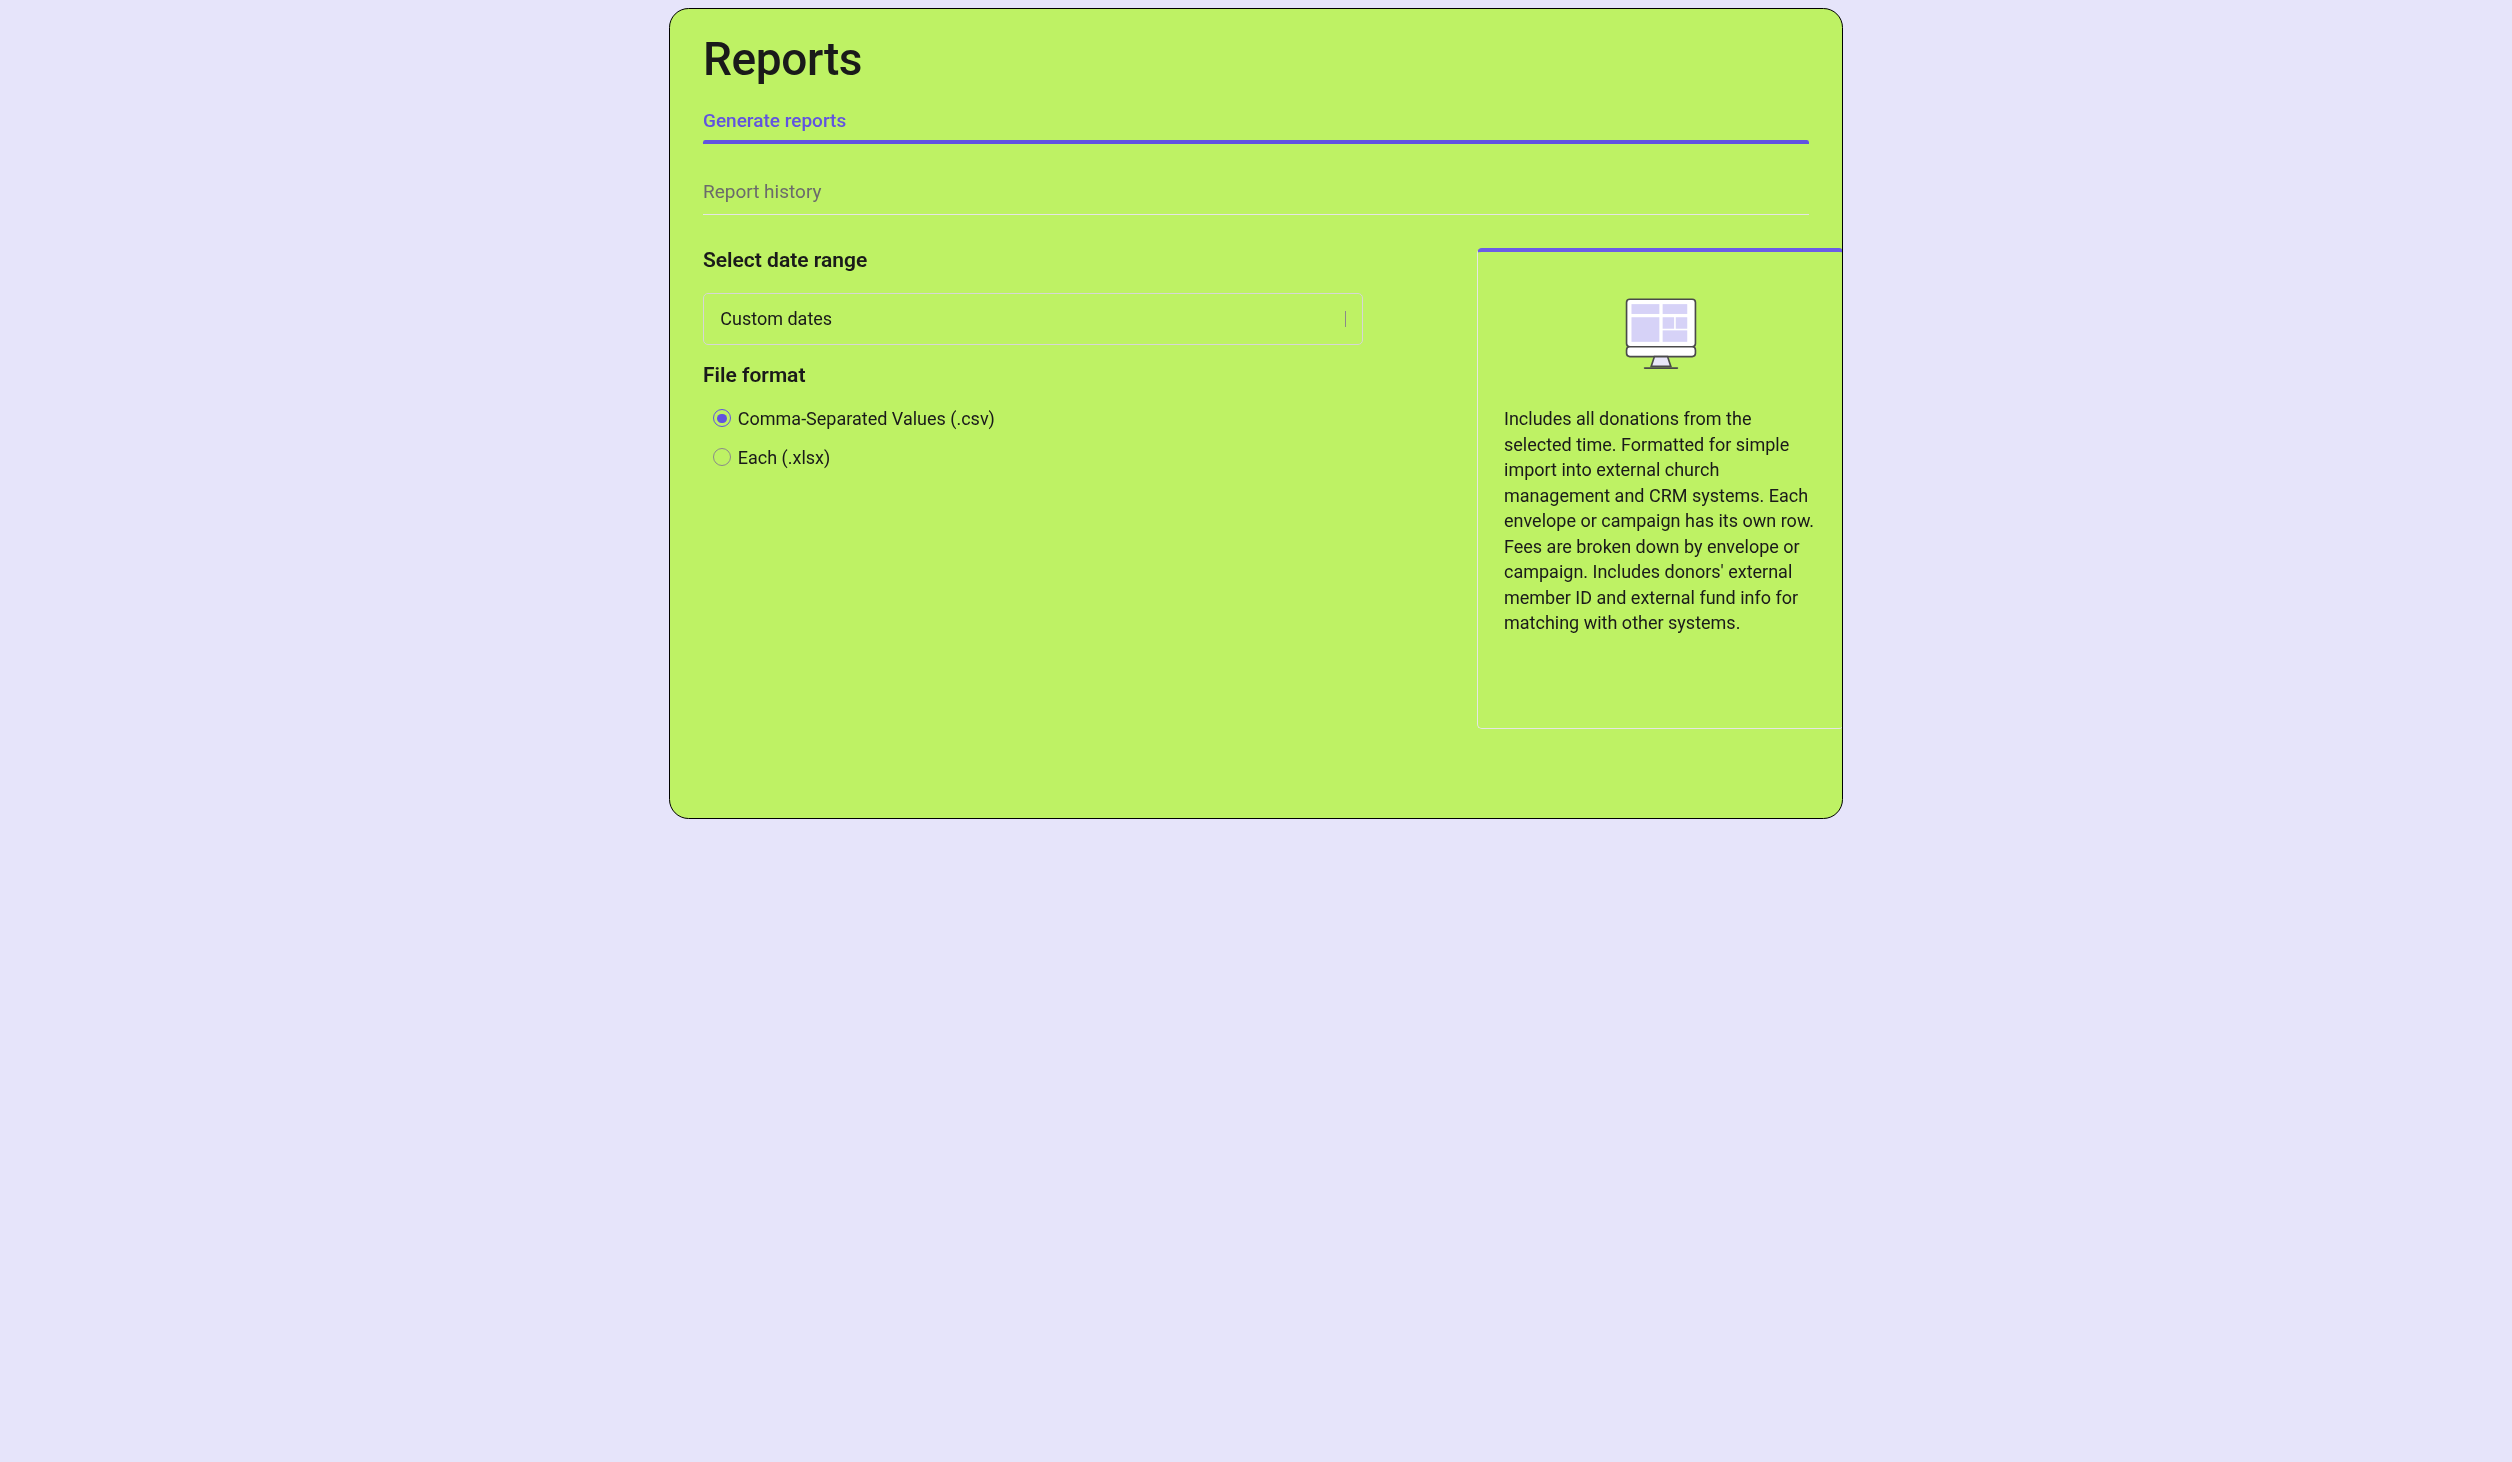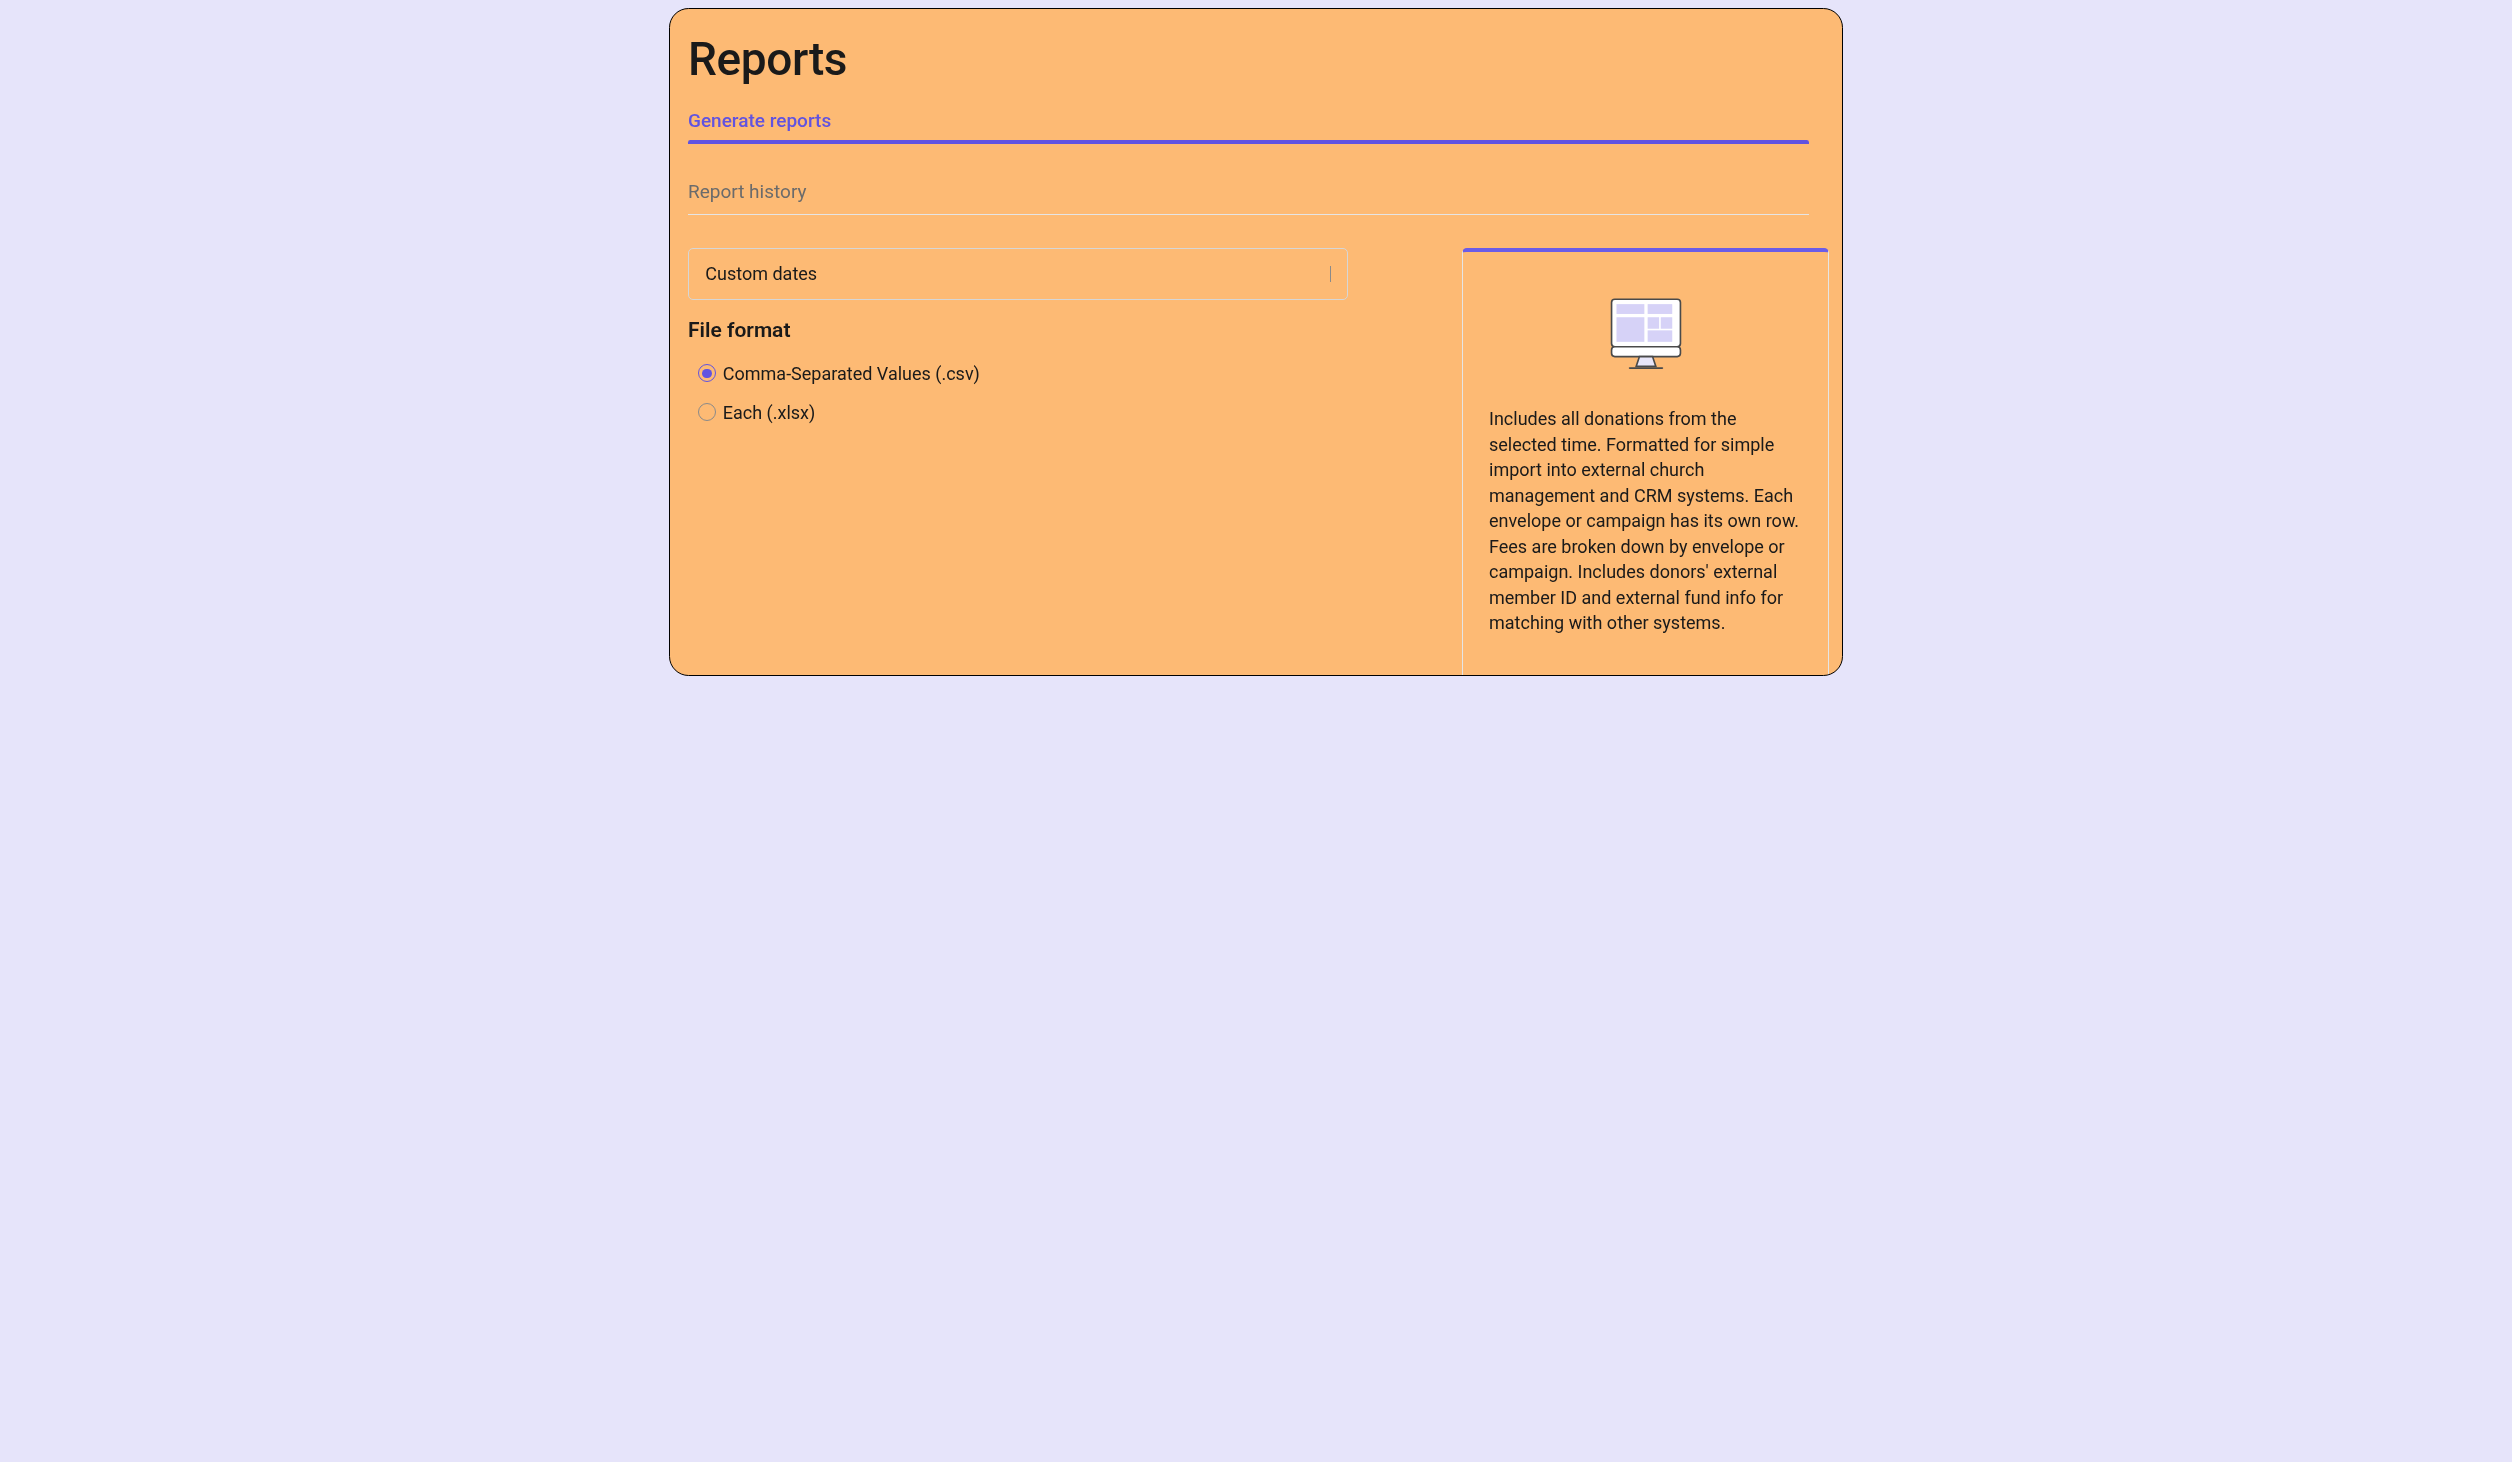--- a/index.html
+++ b/index.html
@@ -2,28 +2,28 @@
 <html style="font-size:13px"><head>
 <meta charset="utf-8">
 <style>
   * { box-sizing: border-box; margin: 0; padding: 0; }
   body {
     font-family: -apple-system, BlinkMacSystemFont, "Segoe UI", Roboto, Helvetica, Arial, sans-serif;
     background: #e6e4fa;
     padding: 8.2px;
   }
   .window {
-    background: #fdba74;
+    background: #bef264;
     border-radius: 19.6px;
     border: 1.6px solid #000;
-    padding: 23px 33px 0 18px;
+    padding: 23px 33px 0 33px;
     max-width: 1174px;
     margin: 0 auto;
     overflow: hidden;
-    height: 668px;
+    height: 811px;
   }
   .page-title {
     font-size: 46px;
     font-weight: 500;
     color: #1a1a1a;
     letter-spacing: -0.4px;
     margin-bottom: 23px;
   }
   .tabs {
     display: flex;
@@ -181,20 +181,21 @@
       <span>Generate reports</span>
     </div>
     <div class="tab">
       <span>Report history</span>
     </div>
   </div>
 
   <div class="content">
     <div class="left">
 
+      <div class="section-heading">Select date range</div>
 
       <div class="select-wrap">
         <span class="select-value">Custom dates</span>
         <span><span class="chevron"></span></span>
       </div>
 
 
       <div class="section-heading">File format</div>
 
       <div class="radio-group">

